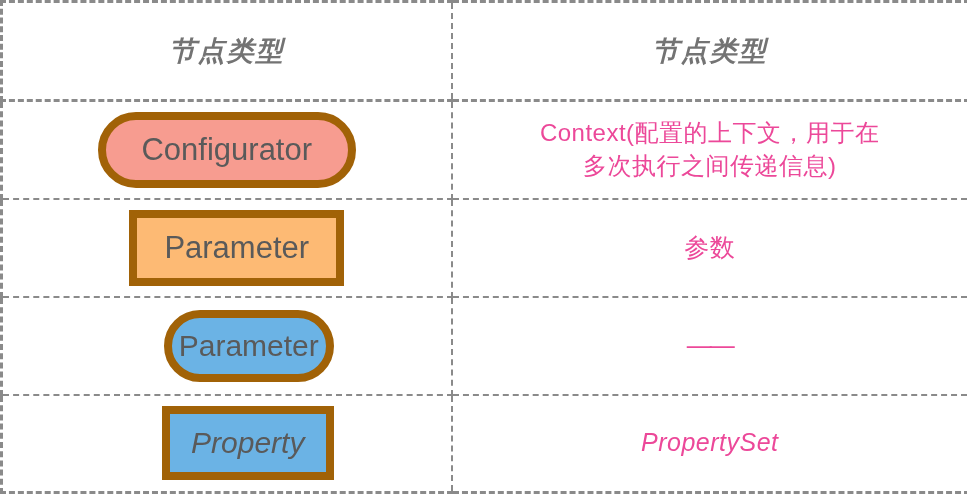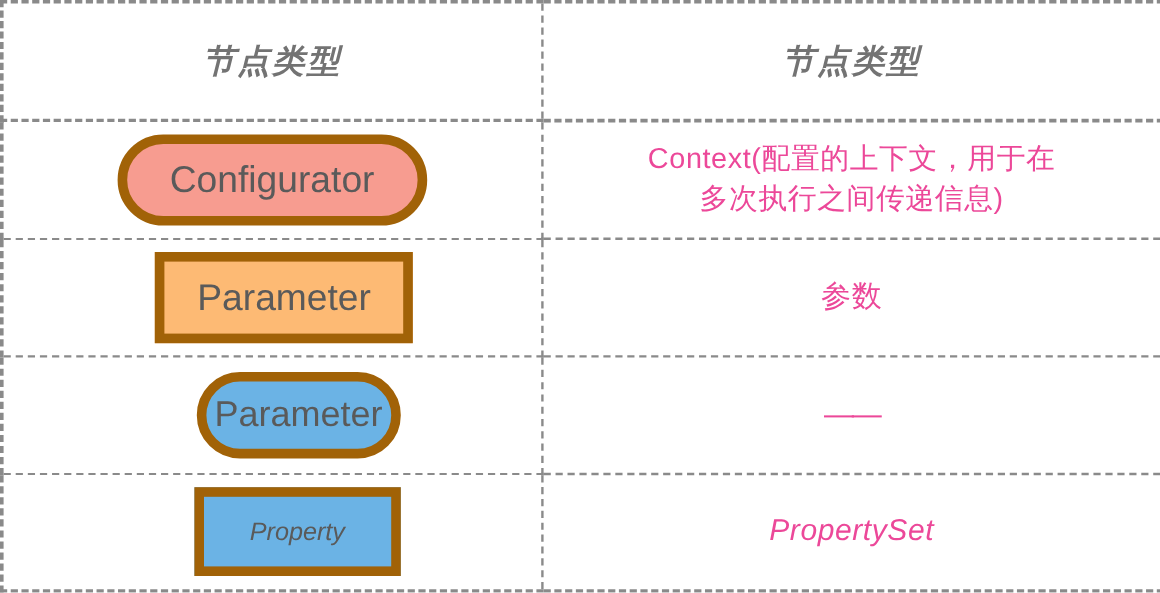--- a/index.html
+++ b/index.html
@@ -115,21 +115,21 @@
     background: #6bb3e5;
     margin-left: 44px;
     font-size: 30px;
   }
   .shape-property {
     width: 172px;
     height: 74px;
     border-radius: 0;
     background: #6bb3e5;
     margin-left: 42px;
-    font-size: 21px;
+    font-size: 30px;
   }
 </style>
 </head>
 <body>
 
 <div class="page">
 
   <table class="grid-table">
     <colgroup>
       <col class="col-left">

